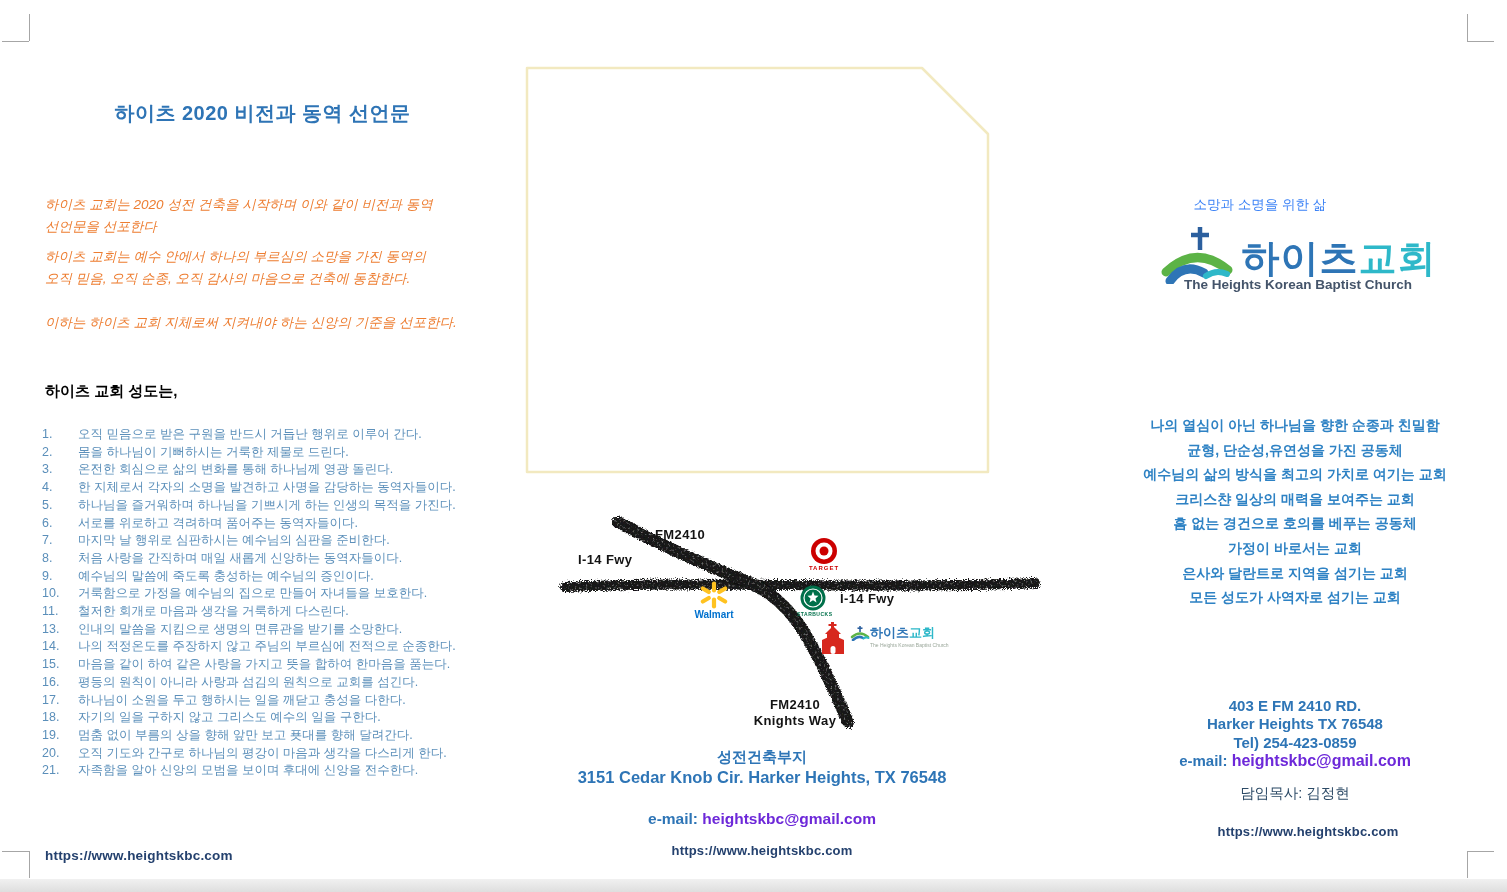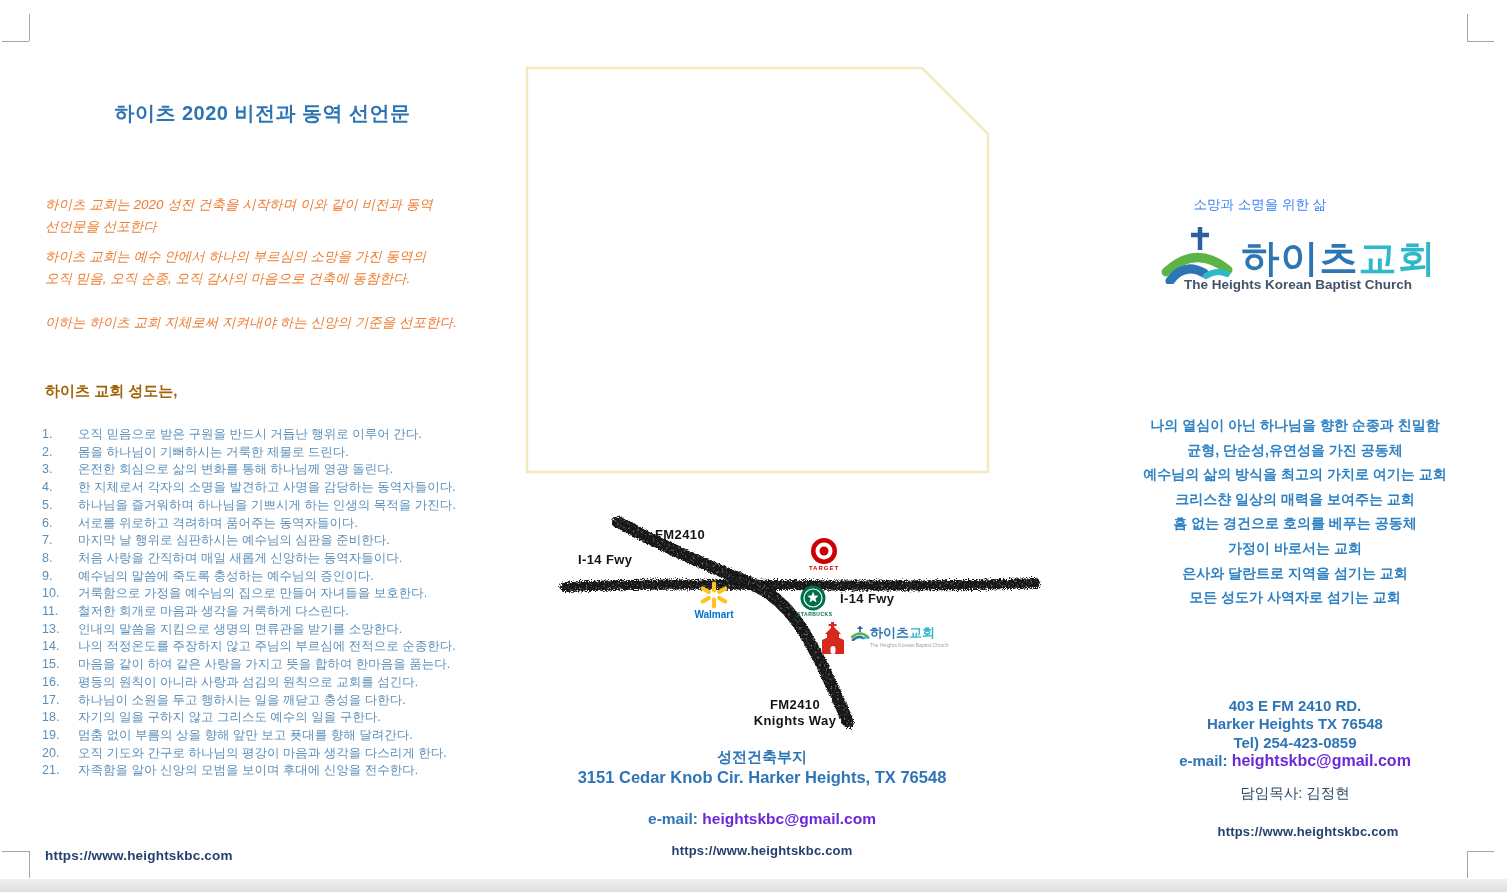--- a/index.html
+++ b/index.html
@@ -3,21 +3,21 @@
 <meta charset="utf-8">
 <style>
   html,body{margin:0;padding:0;background:#fff;}
   #canvas{position:relative;width:1507px;height:892px;background:#ffffff;overflow:hidden;
           font-family:"Liberation Sans","DejaVu Sans",sans-serif;}
   .abs{position:absolute;}
   .ctr{text-align:center;}
   
   .doc-title{color:#2e74b5;font-weight:bold;font-size:20px;letter-spacing:.5px;}
   .orange p, .orange div{color:#ed7d31;font-size:13.5px;line-height:22px;font-style:italic;}
-  .list-header{color:#a16207;font-weight:bold;font-size:15px;}
+  .list-header{color:#000000;font-weight:bold;font-size:15px;}
   .stmt{display:flex;color:#5b8fba;font-size:12.5px;line-height:17.7px;}
   .stmt .num{width:36px;flex:0 0 36px;}
   .navy-link{color:#24416e;font-weight:bold;font-size:13.5px;letter-spacing:.2px;}
   
   .note-label{color:#1f3864;font-weight:bold;font-size:15px;letter-spacing:.3px;margin-top:44px;}
   .map-label{color:#141414;font-weight:bold;font-size:13px;letter-spacing:.4px;}
   .blue-strong{color:#2e75b6;font-weight:bold;}
   .email-val{color:#6d28d9;font-weight:bold;}
   
   .tagline{color:#3b82f6;font-size:13.5px;}

